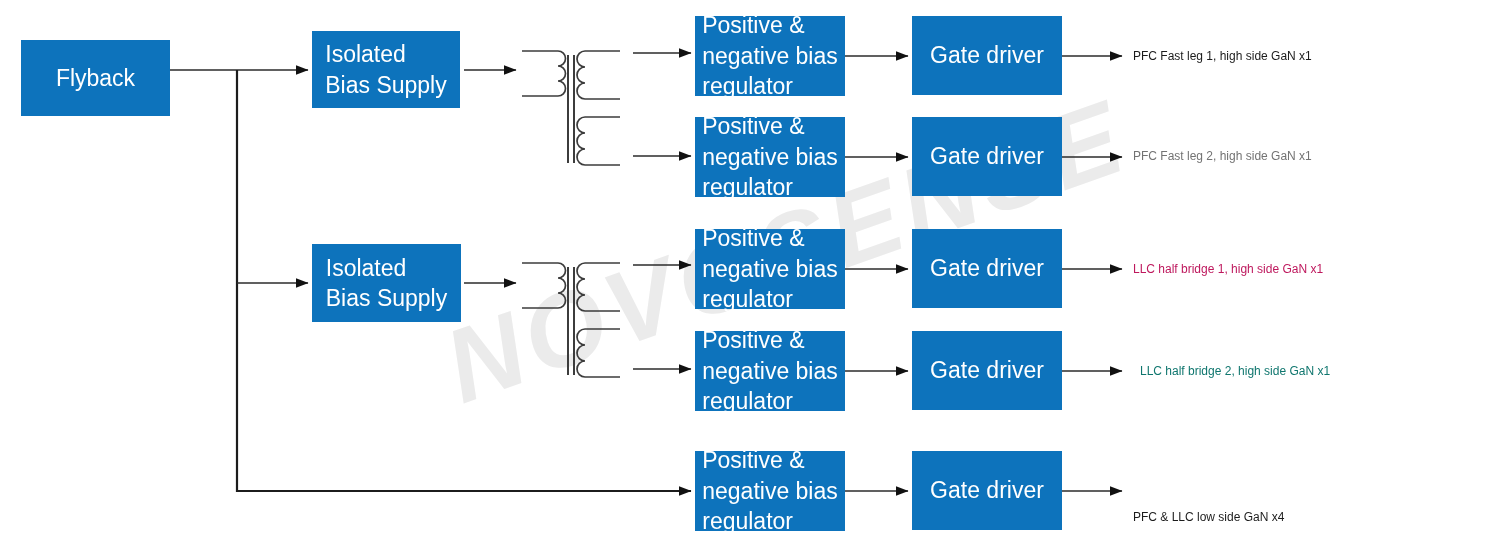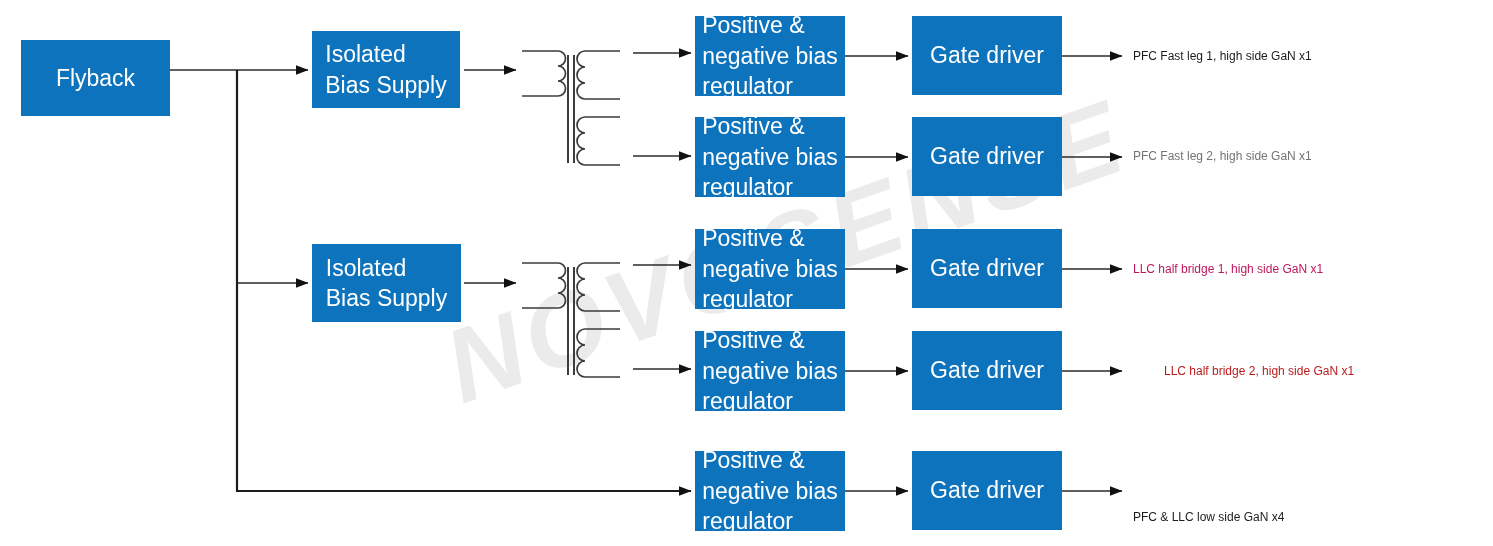--- a/index.html
+++ b/index.html
@@ -103,16 +103,16 @@
 
   <div class="block" style="left: 912px; top: 16px; width: 150px; height: 79px; background: rgb(13, 115, 188); color: rgb(255, 255, 255);">Gate driver</div>
   <div class="block" style="left: 912px; top: 117px; width: 150px; height: 79px; background: rgb(13, 115, 188); color: rgb(255, 255, 255);">Gate driver</div>
   <div class="block" style="left: 912px; top: 229px; width: 150px; height: 79px; background: rgb(13, 115, 188); color: rgb(255, 255, 255);">Gate driver</div>
   <div class="block" style="left: 912px; top: 331px; width: 150px; height: 79px; background: rgb(13, 115, 188); color: rgb(255, 255, 255);">Gate driver</div>
   <div class="block" style="left: 912px; top: 451px; width: 150px; height: 79px; background: rgb(13, 115, 188); color: rgb(255, 255, 255);">Gate driver</div>
 
   <div class="out-label" style="left: 1133px; top: 42px; color: rgb(28, 28, 28);">PFC Fast leg 1, high side GaN x1</div>
   <div class="out-label" style="left: 1133px; top: 142px; color: #737373;">PFC Fast leg 2, high side GaN x1</div>
   <div class="out-label" style="left: 1133px; top: 255px; color: #be185d;">LLC half bridge 1, high side GaN x1</div>
-  <div class="out-label" style="left: 1164px; top: 357px; color: #b91c1c;">LLC half bridge 2, high side GaN x1</div>
+  <div class="out-label" style="left: 1140px; top: 357px; color: #0f766e;">LLC half bridge 2, high side GaN x1</div>
   <div class="out-label" style="left: 1133px; top: 503px; color: rgb(28, 28, 28);">PFC &amp; LLC low side GaN x4</div>
 
 </div>
 
 </body></html>

